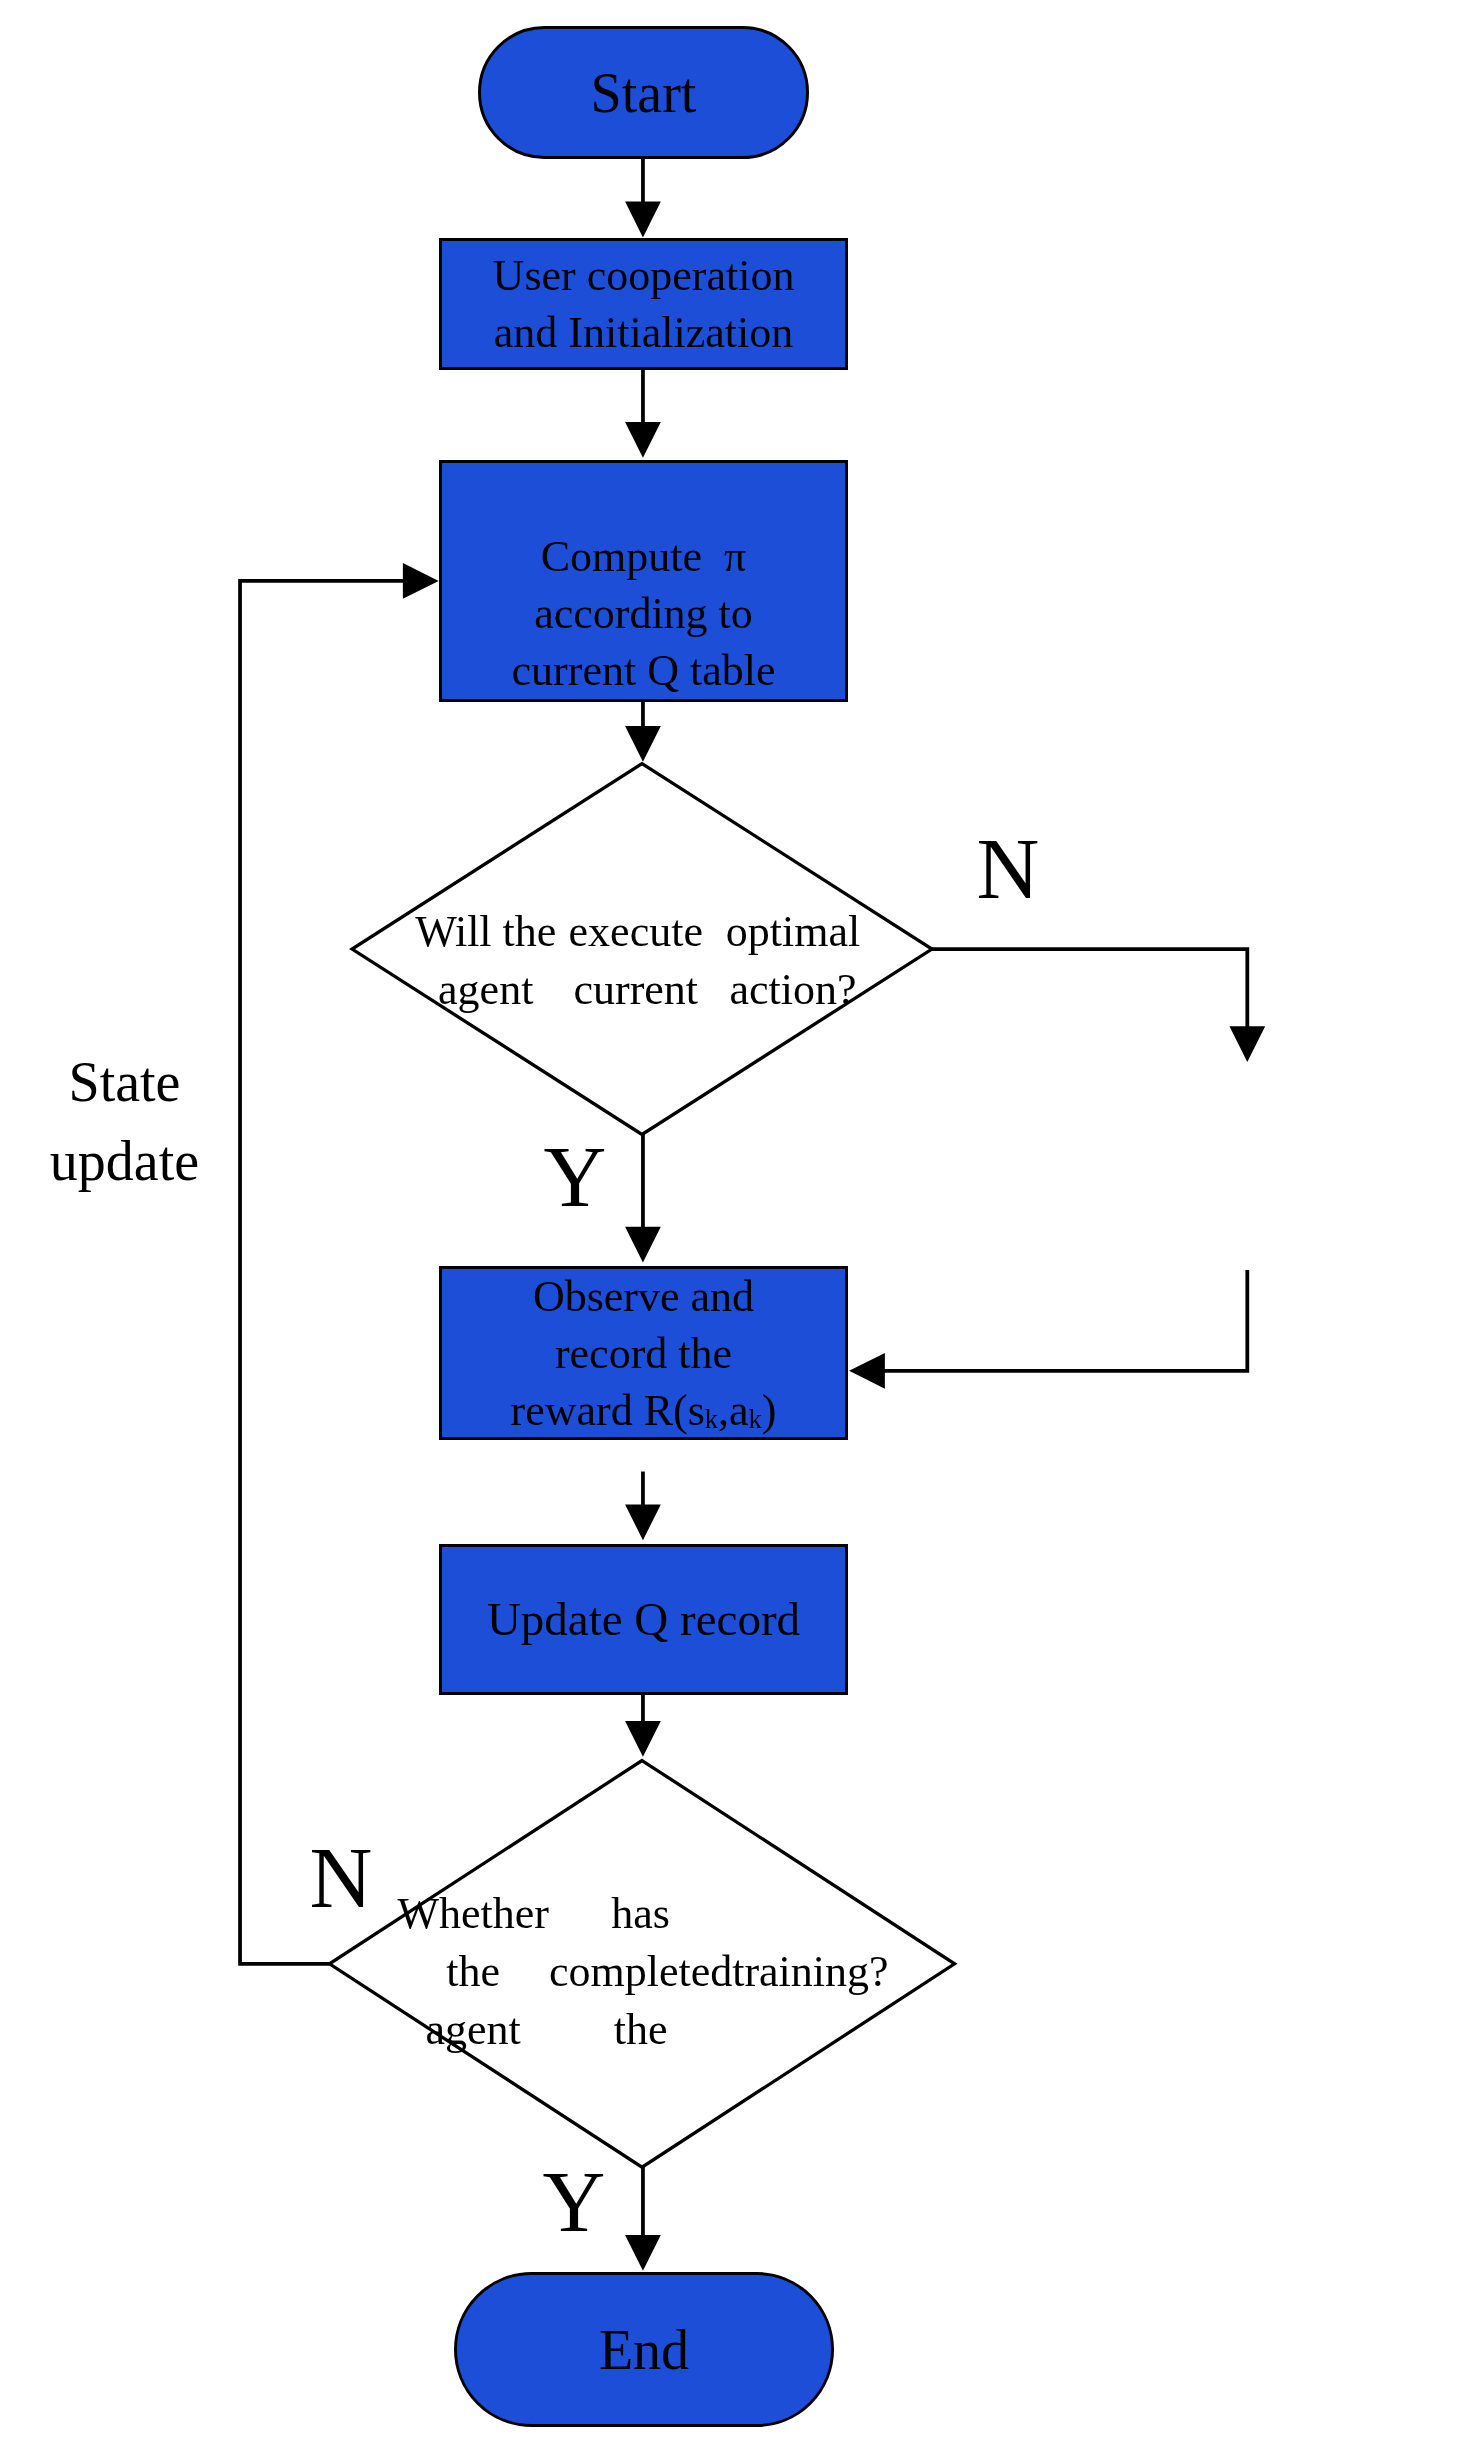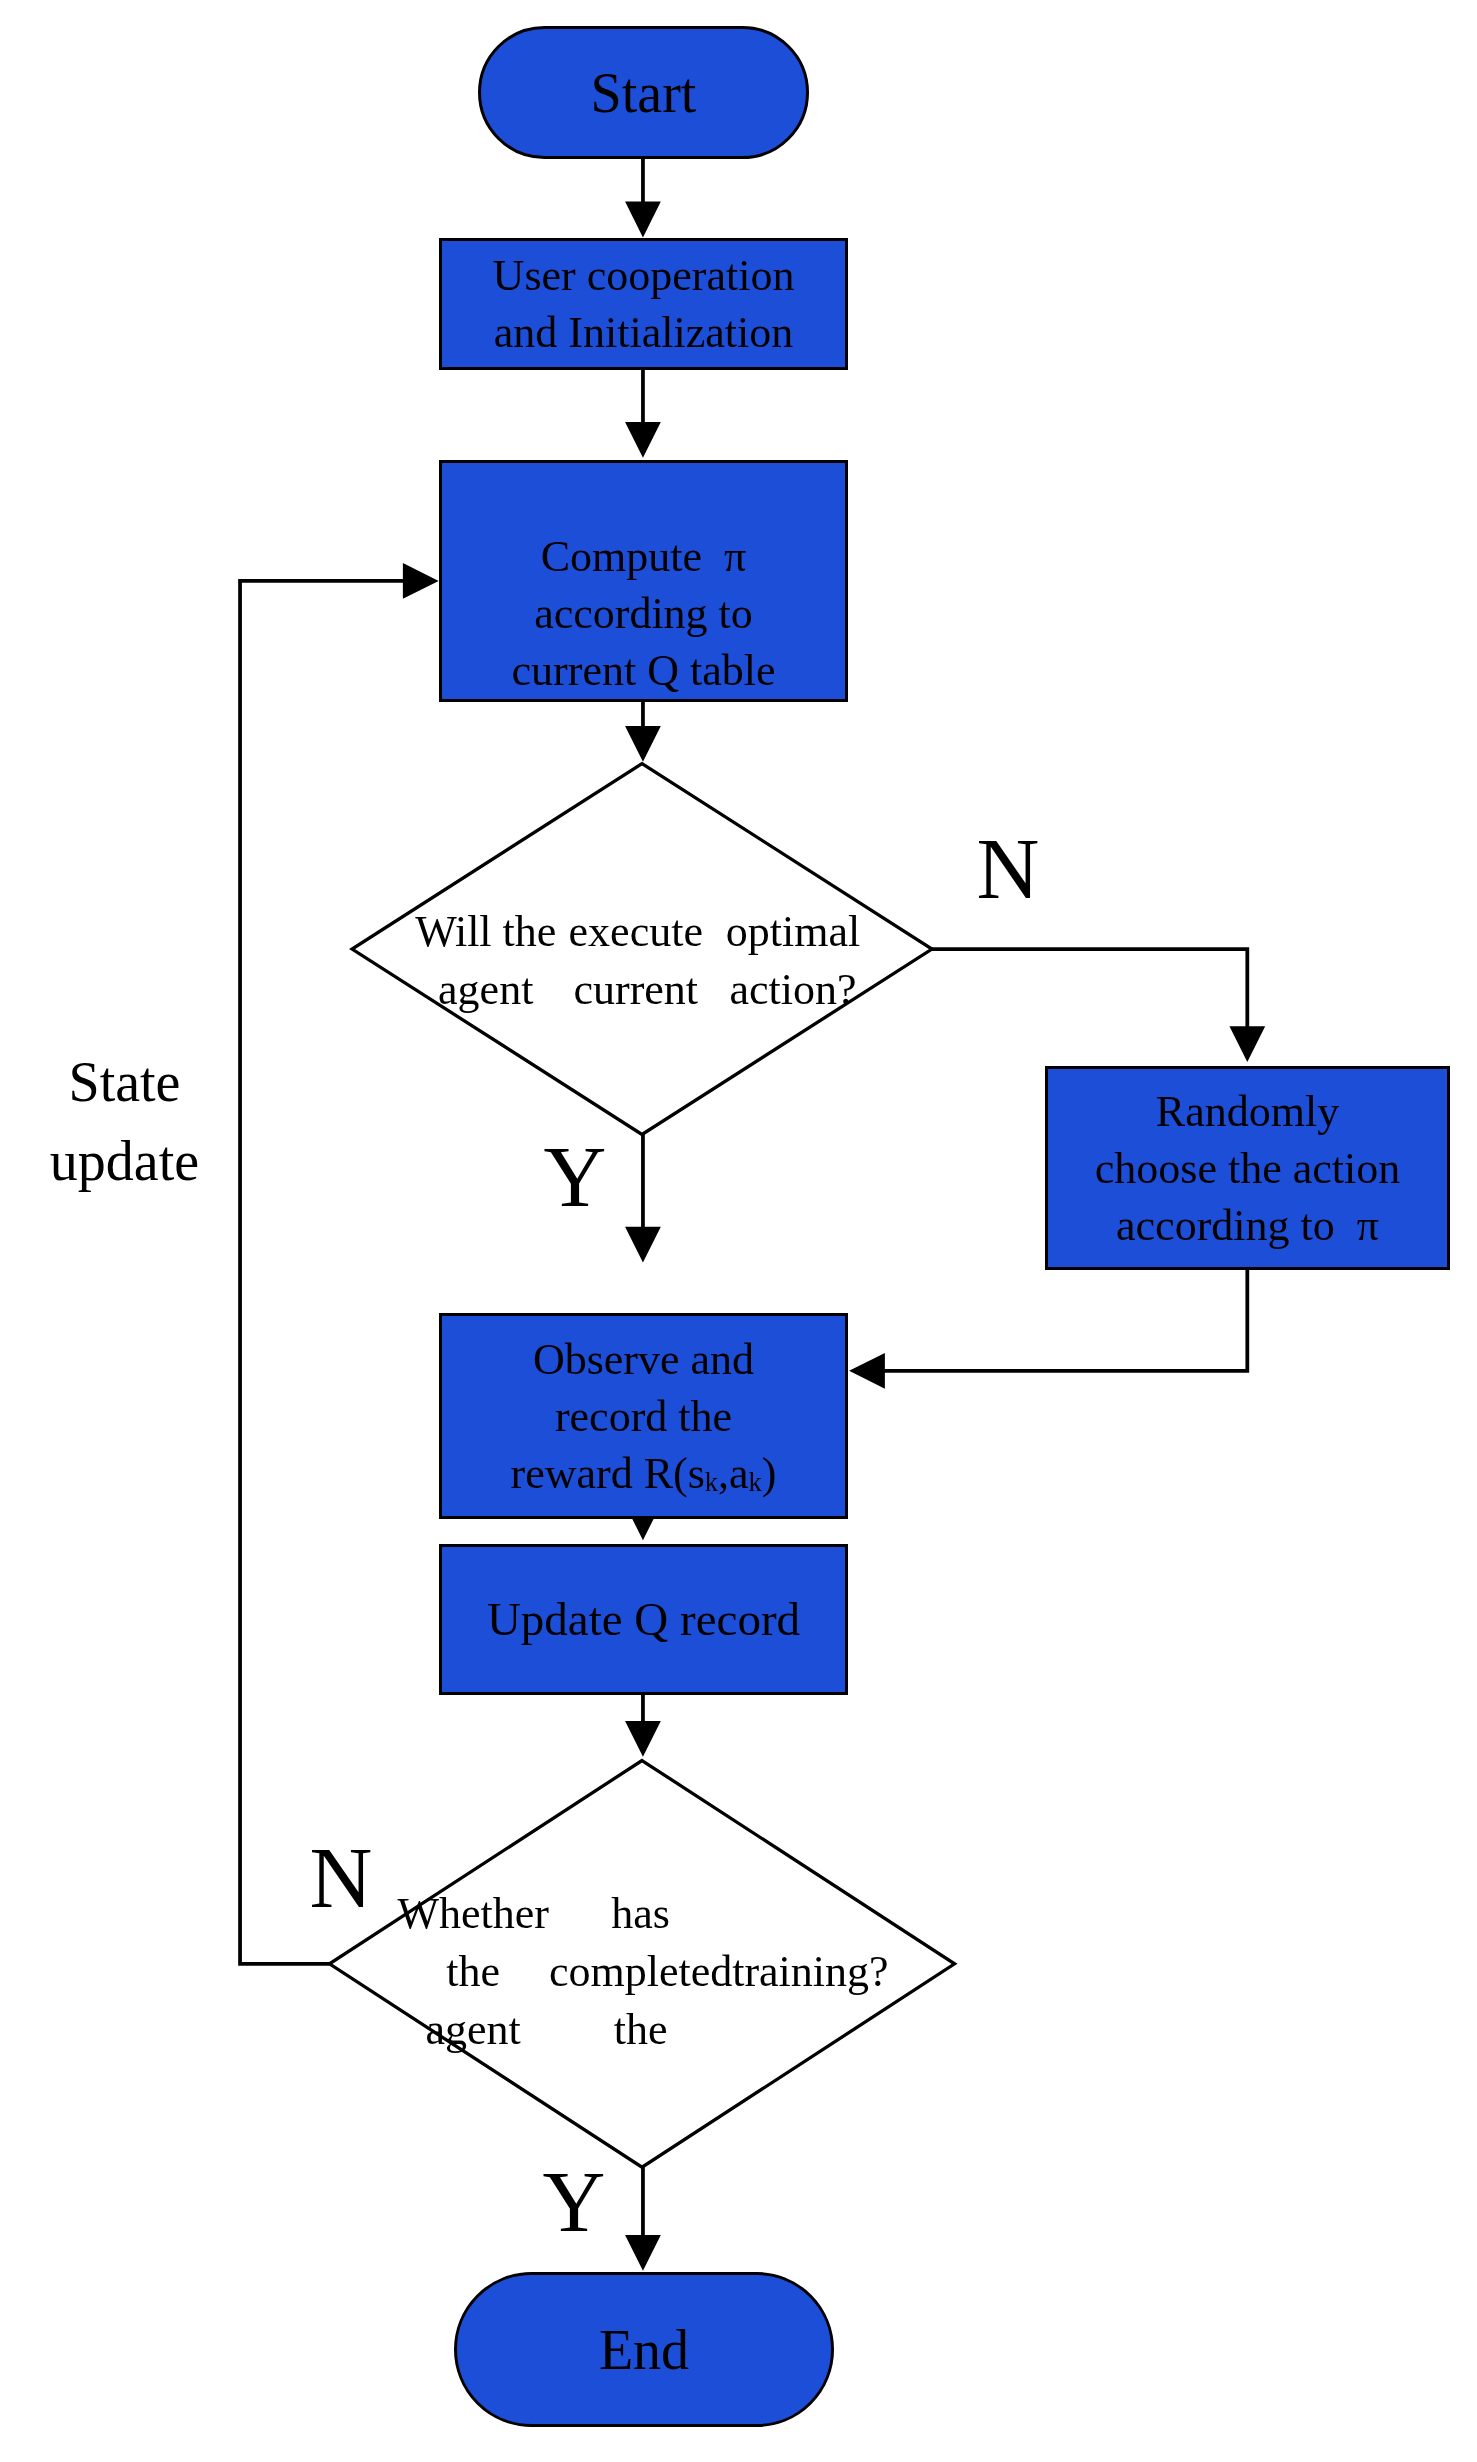--- a/index.html
+++ b/index.html
@@ -124,27 +124,22 @@
     <span>according to</span>
     <span>current Q table</span>
   </div>
 
   <div class="dtext" style="left:414px; top:871px; width:458px; height:179px;">
     <span>Will the agent</span>
     <span>execute current</span>
     <span>optimal action?</span>
   </div>
 
-  <div class="shape process" style="left:1045px; top:1066px; width:405px; height:204px;">
-    <span>Randomly</span>
-    <span>choose the action</span>
-    <span>according to &nbsp;π</span>
-  </div>
 
-  <div class="shape process" style="left:439px; top:1266px; width:409px; height:206px;margin-top:47px;">
+  <div class="shape process" style="left:439px; top:1266px; width:409px; height:174px;">
     <span>Observe and</span>
     <span>record the</span>
     <span>
       <span>reward R(s</span><span class="sb">k</span><span>,a</span><span class="sb">k</span><span>)</span>
     </span>
   </div>
 
   <div class="shape process process-large" style="left:439px; top:1544px; width:409px; height:151px;">
     <span>Update Q record</span>
   </div>

